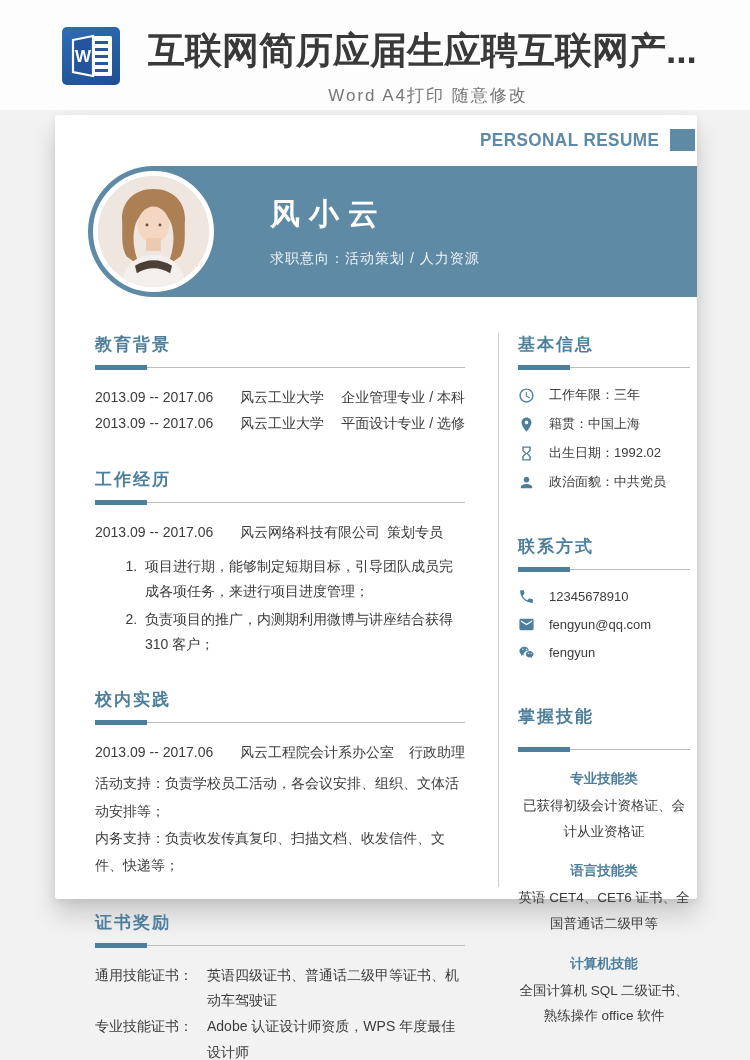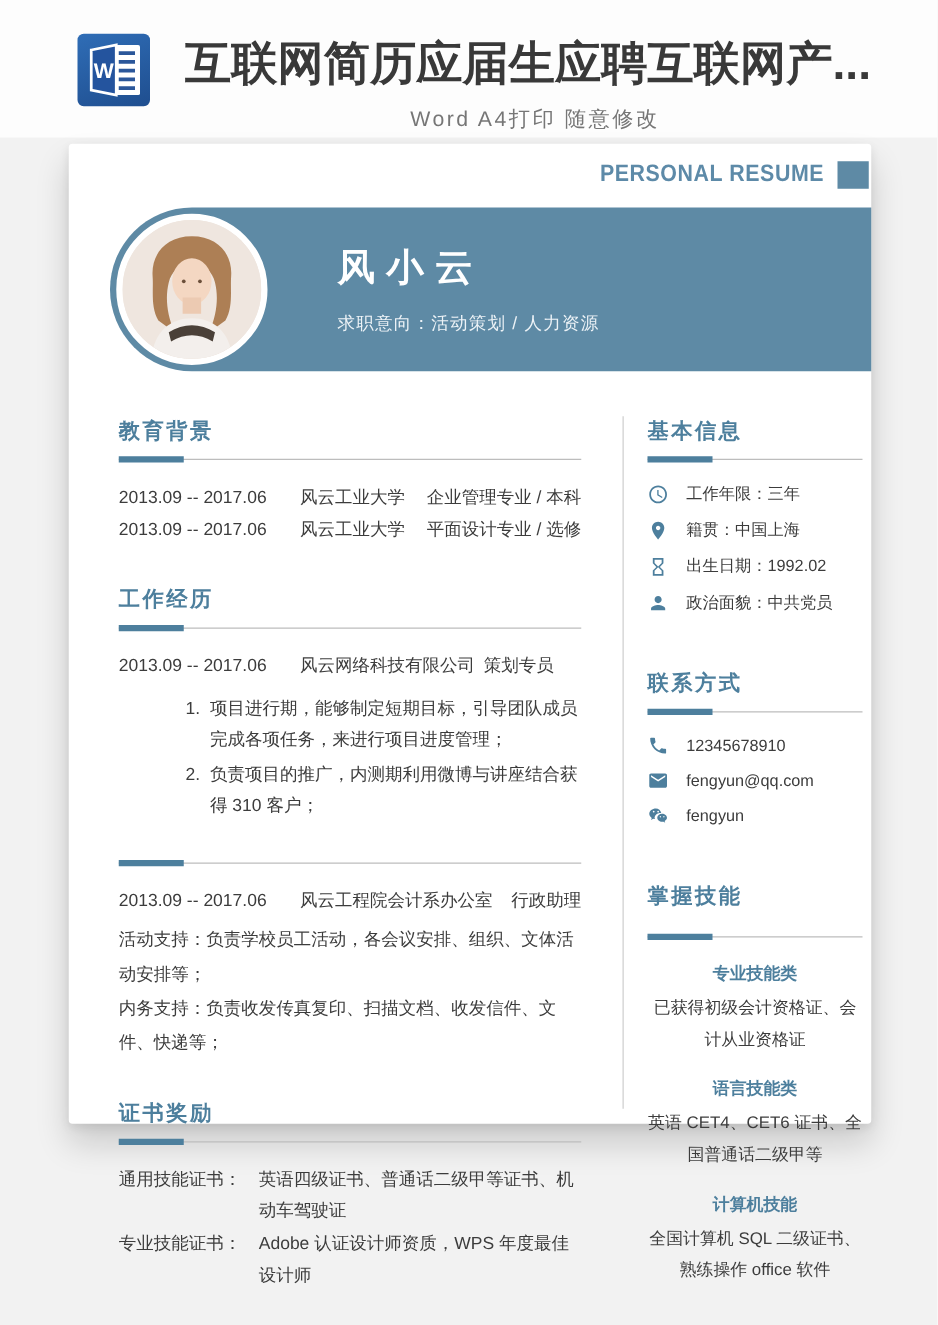--- a/index.html
+++ b/index.html
@@ -68,21 +68,21 @@
   .rule::before{content:"";position:absolute;left:0;right:0;top:2px;height:1px;background:var(--rule);}
   .rule::after{content:"";position:absolute;left:0;top:0;width:52px;height:5px;background:var(--accent);}
   .skills-sec .rule{margin-top:19px;margin-bottom:18px;}
   
   .row{display:flex;font-size:14px;line-height:1.85;color:var(--text);}
   .row .date{flex:none;width:145px;}
   .row .org{flex:1;}
   .row .detail{flex:none;margin-left:auto;}
   .work-row .detail{margin-right:22px;}
   ol.bullets{margin-top:8px;padding-left:46px;font-size:14px;line-height:1.8;}
-  ol.bullets li{padding-left:4px;margin-bottom:3px;margin-left:23px;}
+  ol.bullets li{padding-left:4px;margin-bottom:3px;}
   .plain-line{font-size:14px;line-height:1.95;}
   .campus-lines{margin-top:4px;}
   .award-row{display:flex;font-size:14px;line-height:1.85;}
   .award-label{flex:none;width:112px;}
   .award-value{flex:1;}
   
   .icon-list{margin-top:16px;}
   .info-item{display:flex;align-items:center;margin-bottom:11px;font-size:13px;color:var(--text);}
   .info-item .icn{flex:none;width:17px;height:17px;margin-right:14px;}
   .info-item .icn svg{display:block;width:17px;height:17px;fill:var(--accent);}
@@ -165,20 +165,21 @@
         <span class="org">风云网络科技有限公司</span>
         <span class="detail">策划专员</span>
       </div>
       <ol class="bullets">
         <li>项目进行期，能够制定短期目标，引导团队成员完成各项任务，来进行项目进度管理；</li>
         <li>负责项目的推广，内测期利用微博与讲座结合获得 310 客户；</li>
       </ol>
     </div>
 
     <div class="sec">
+      <div class="sec-title">校内实践</div>
       <div class="rule"></div>
       <div class="row">
         <span class="date">2013.09 -- 2017.06</span>
         <span class="org">风云工程院会计系办公室</span>
         <span class="detail">行政助理</span>
       </div>
       <div class="campus-lines">
         <div class="plain-line">活动支持：负责学校员工活动，各会议安排、组织、文体活动安排等；</div>
         <div class="plain-line">内务支持：负责收发传真复印、扫描文档、收发信件、文件、快递等；</div>
       </div>

